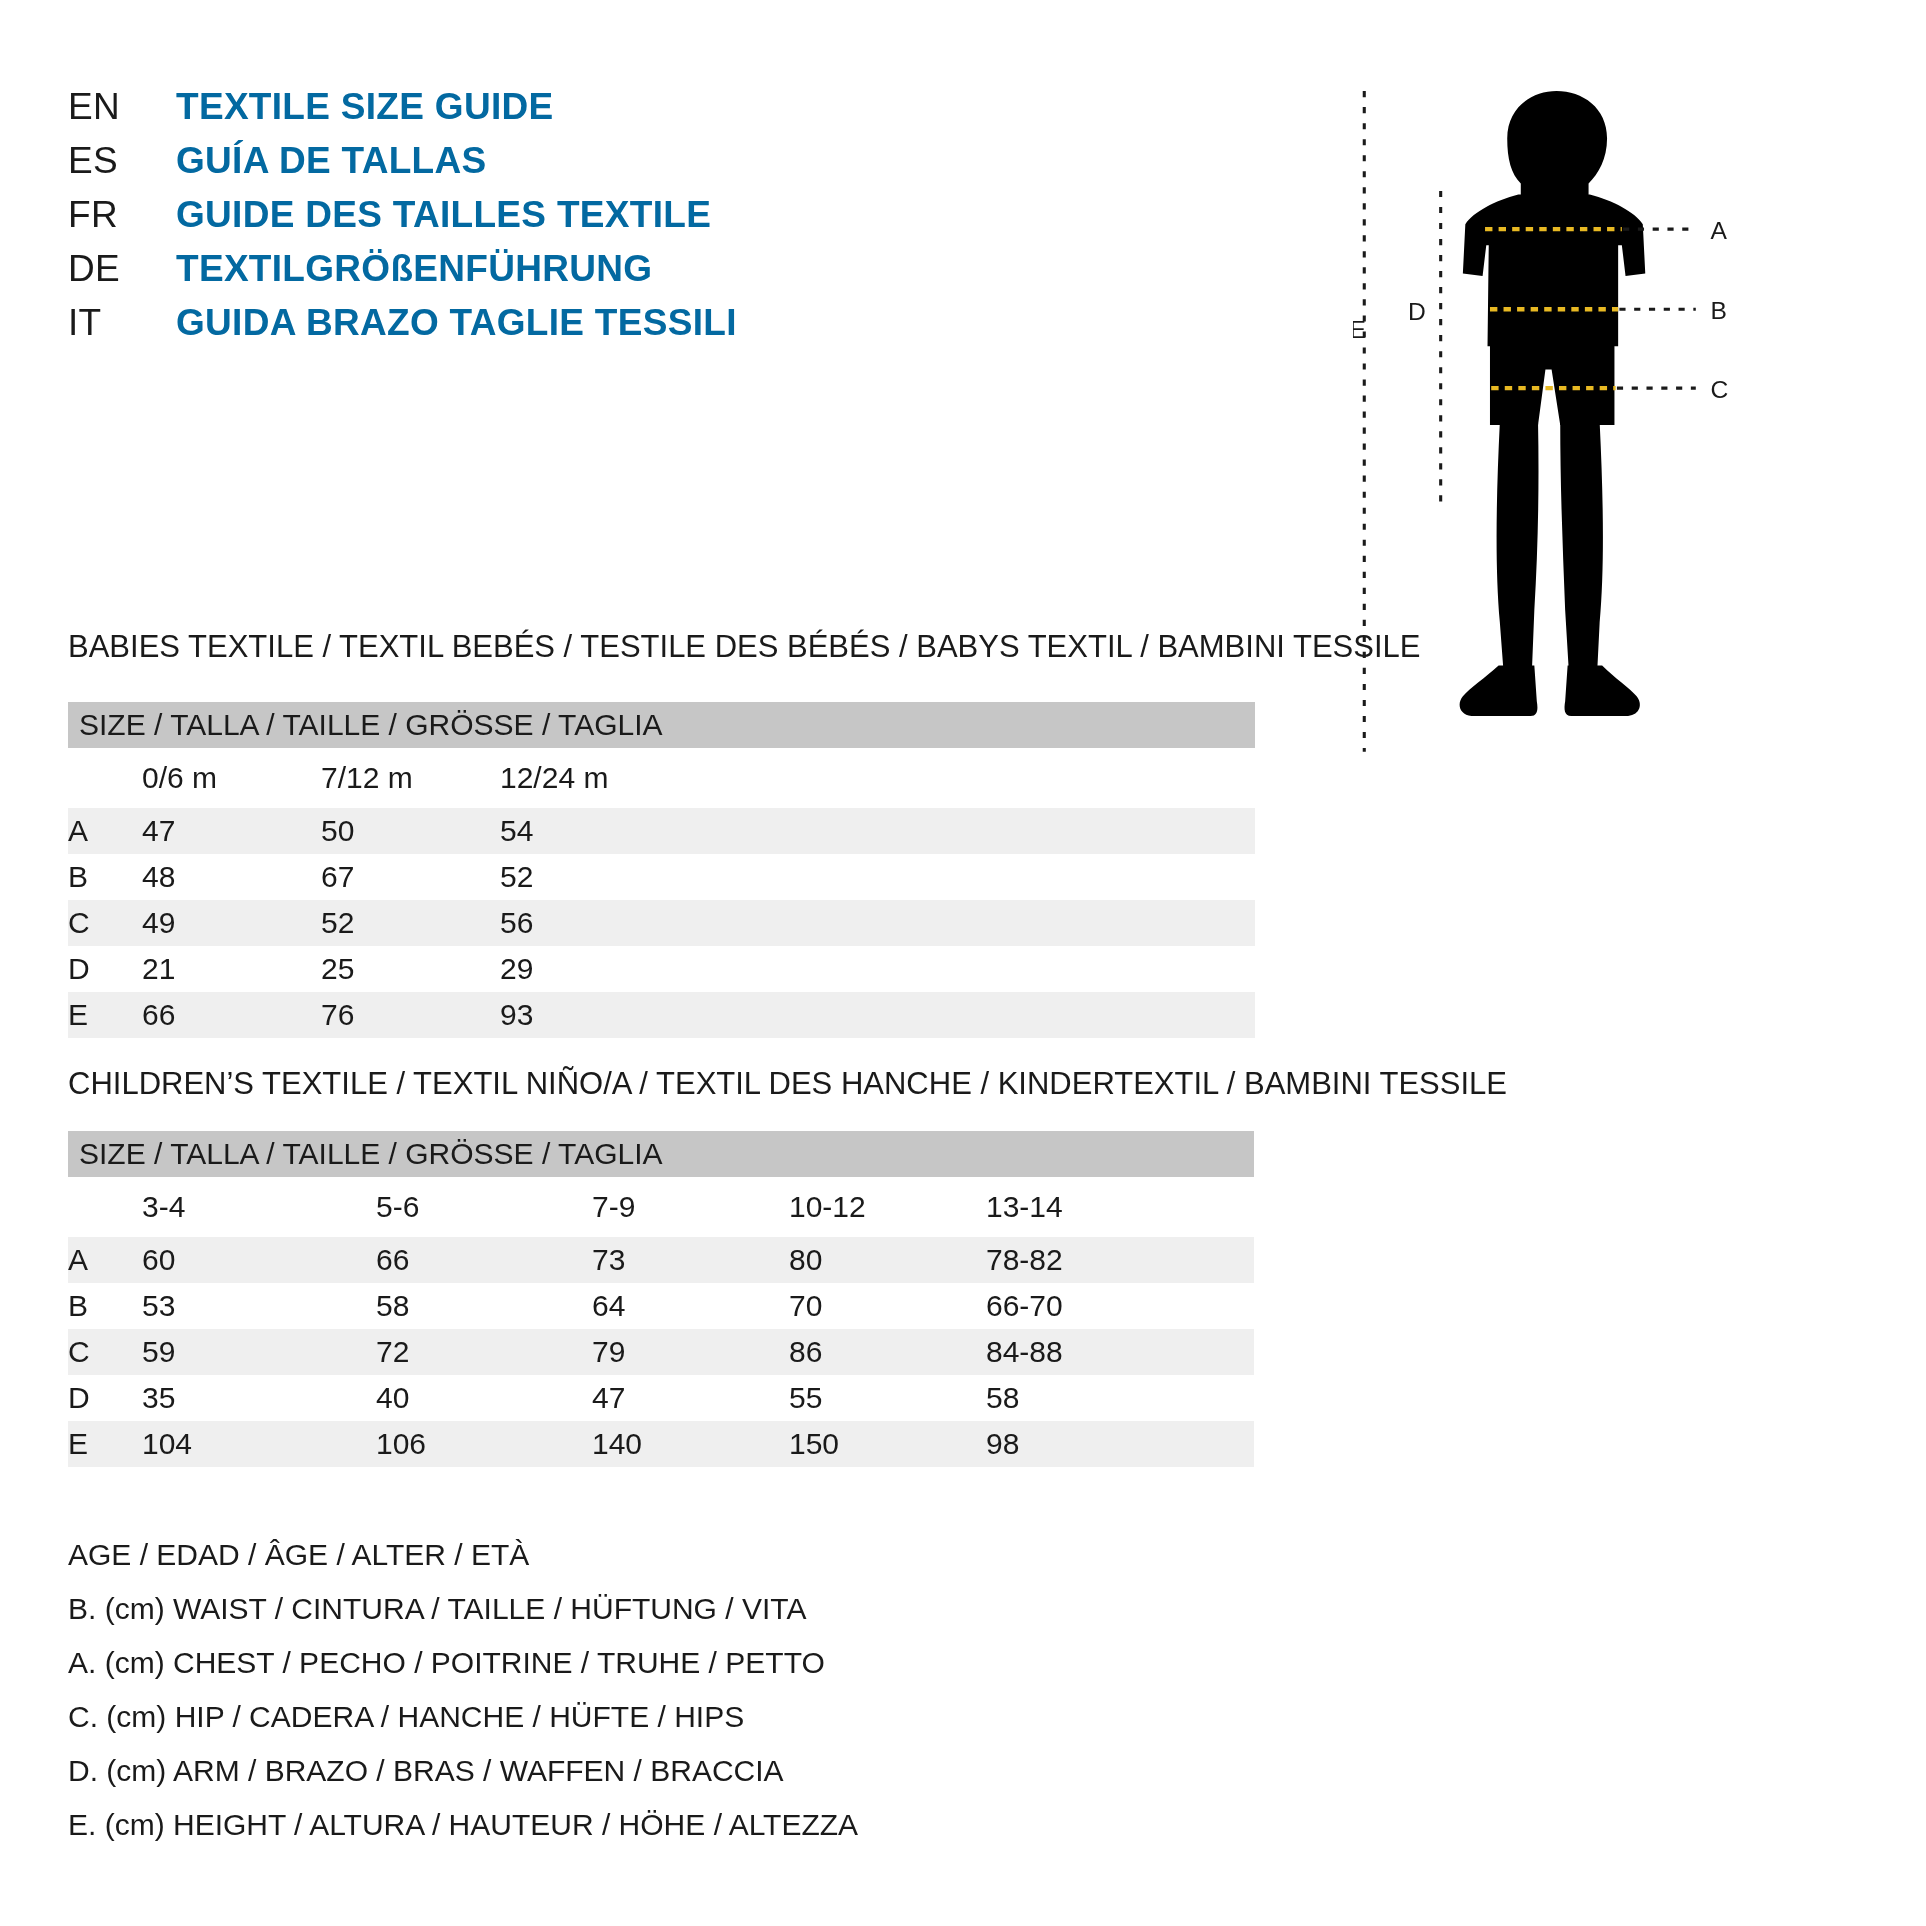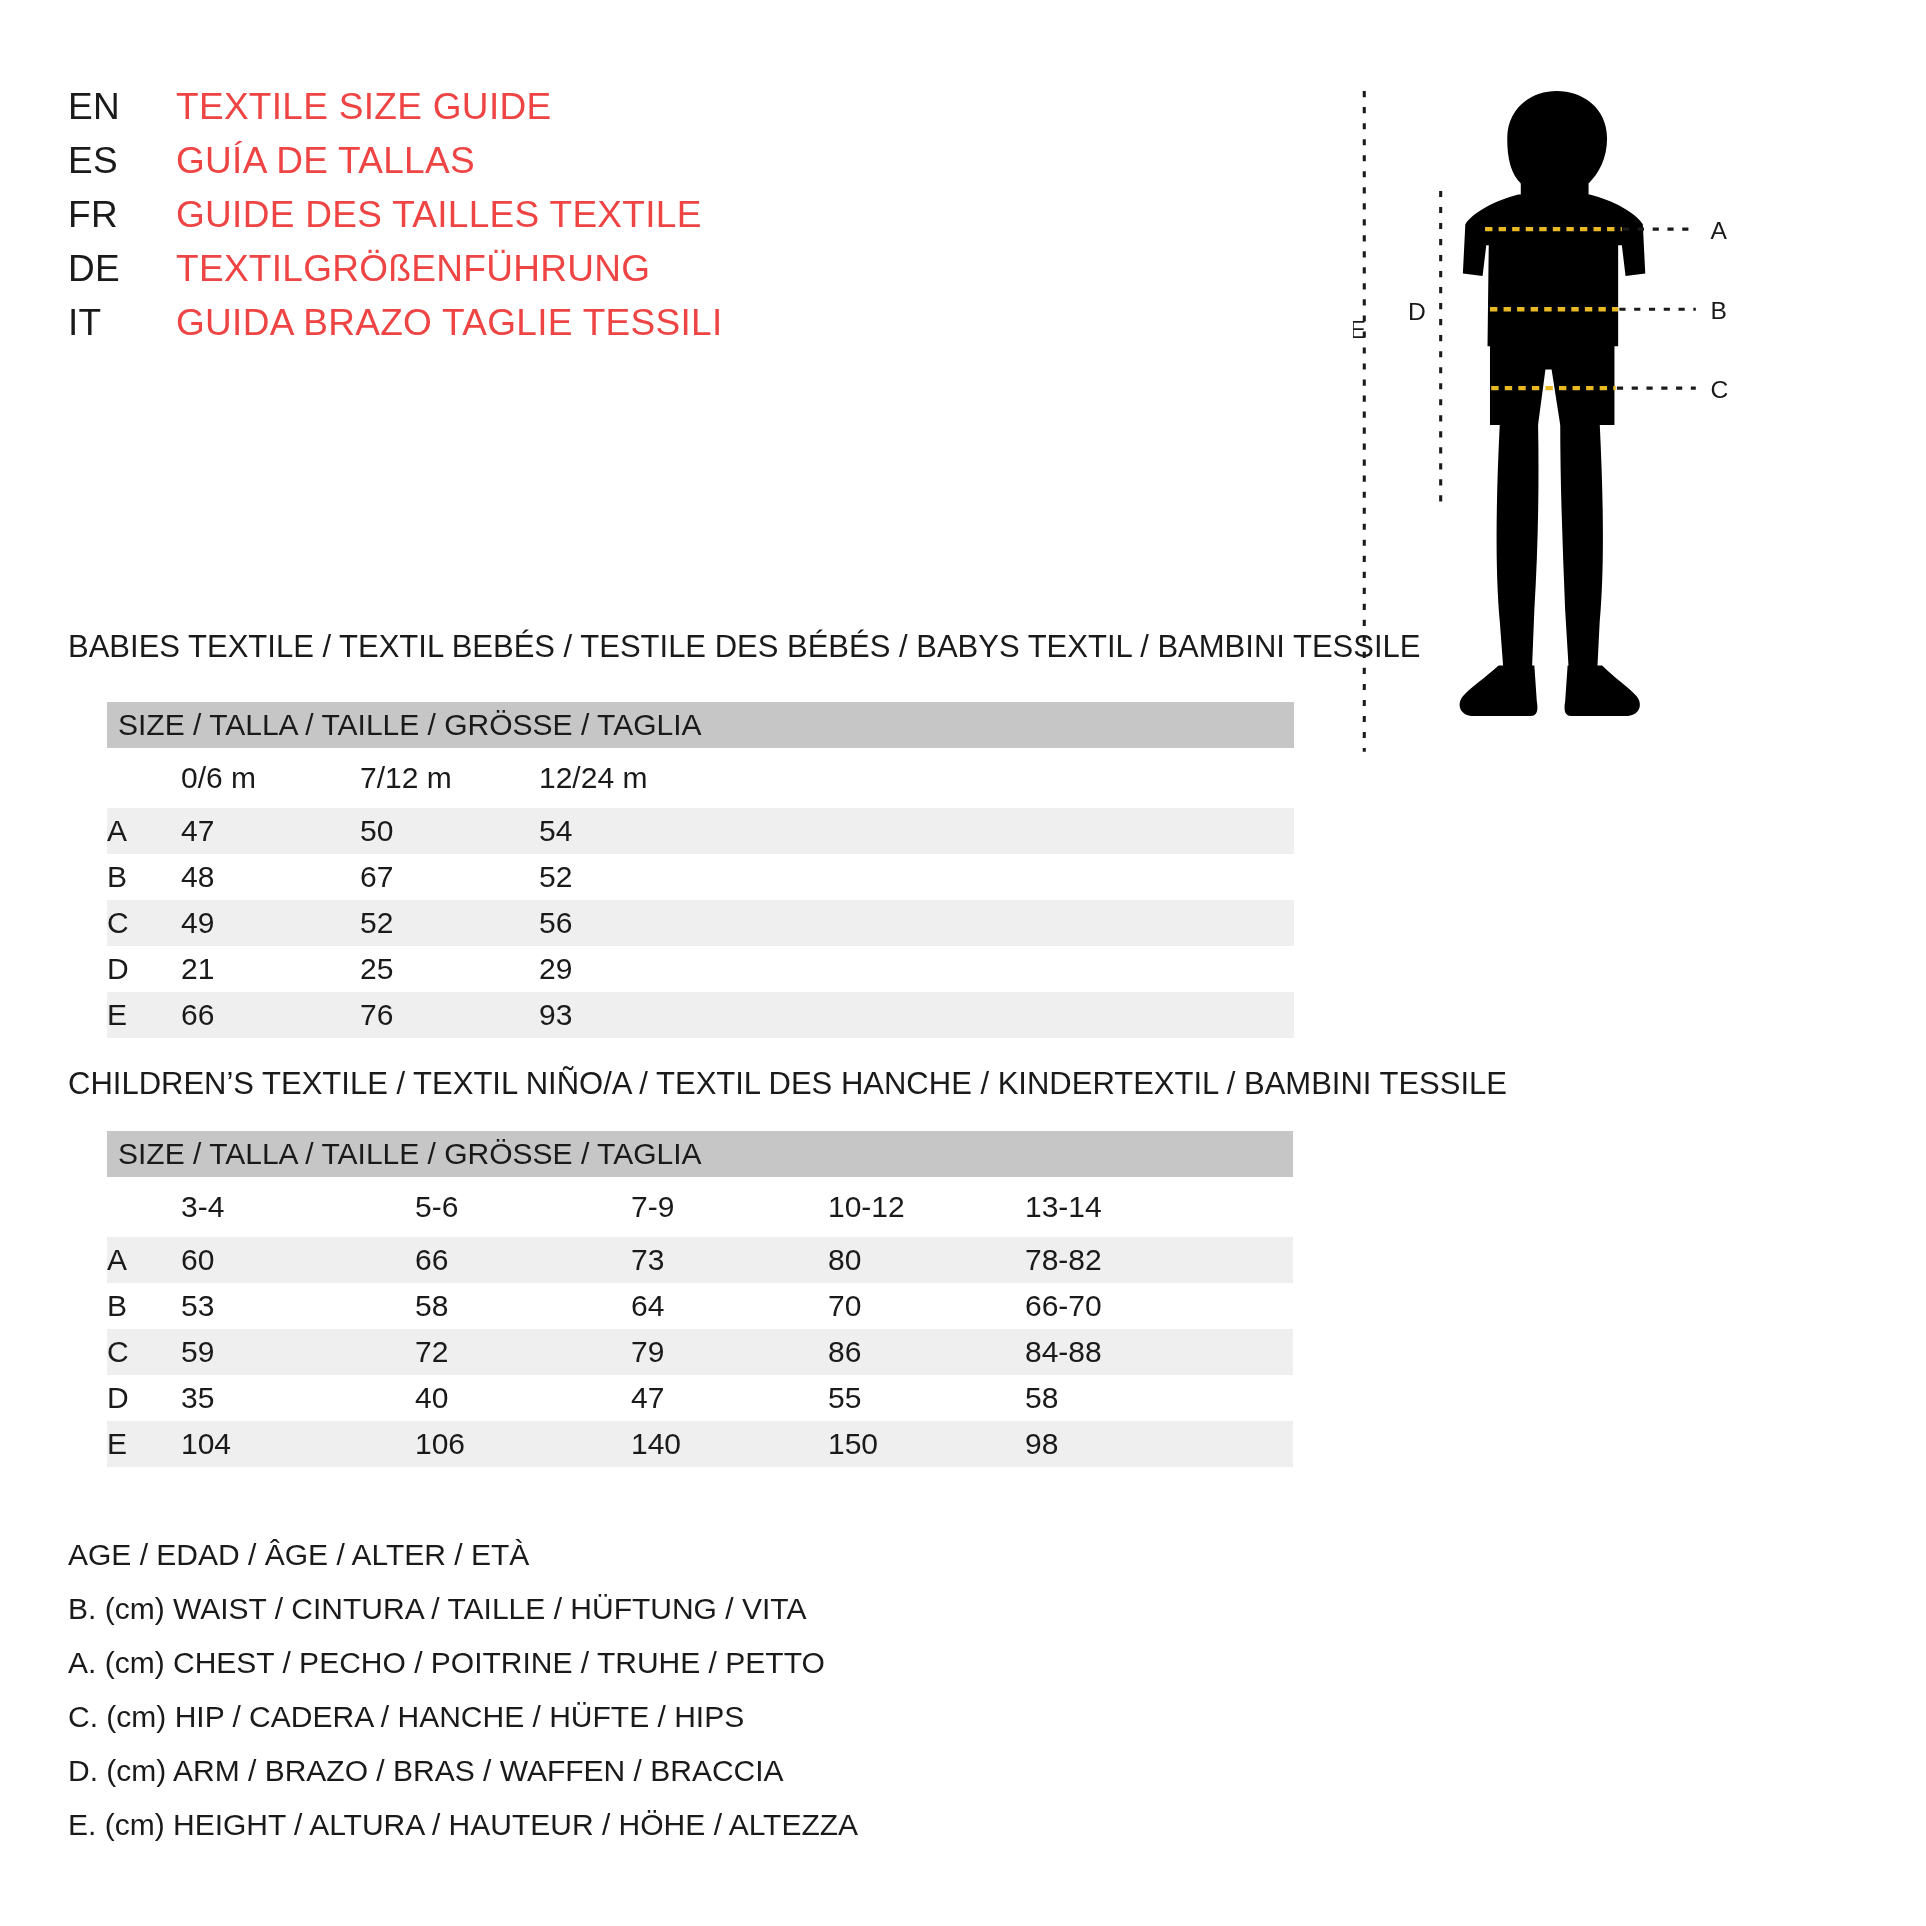--- a/index.html
+++ b/index.html
@@ -37,22 +37,23 @@
   }
   .title-lang {
     width: 108px;
     font-size: 37px;
     letter-spacing: 0.3px;
     color: #1a1a1a;
   }
   .title-text {
     font-size: 37px;
     letter-spacing: 0.3px;
-    color: #ef4444;
+    color: #0369a1;
     white-space: nowrap;
+    font-weight: bold;
   }
 
   
   .figure {
     position: absolute;
     right: 92px;
     top: 80px;
     width: 481px;
     height: 684px;
   }
@@ -65,21 +66,20 @@
     font-size: 31px;
     color: #1a1a1a;
     white-space: nowrap;
   }
 
   
   .table {
     border-collapse: collapse;
     width: 1186px;
     table-layout: fixed;
-    margin-left: 39px;
   }
   .table td, .table th {
     padding: 0;
     text-align: left;
     font-weight: normal;
   }
   .hdr-band td {
     background: #c6c6c6;
     font-size: 30px;
     height: 47px;

